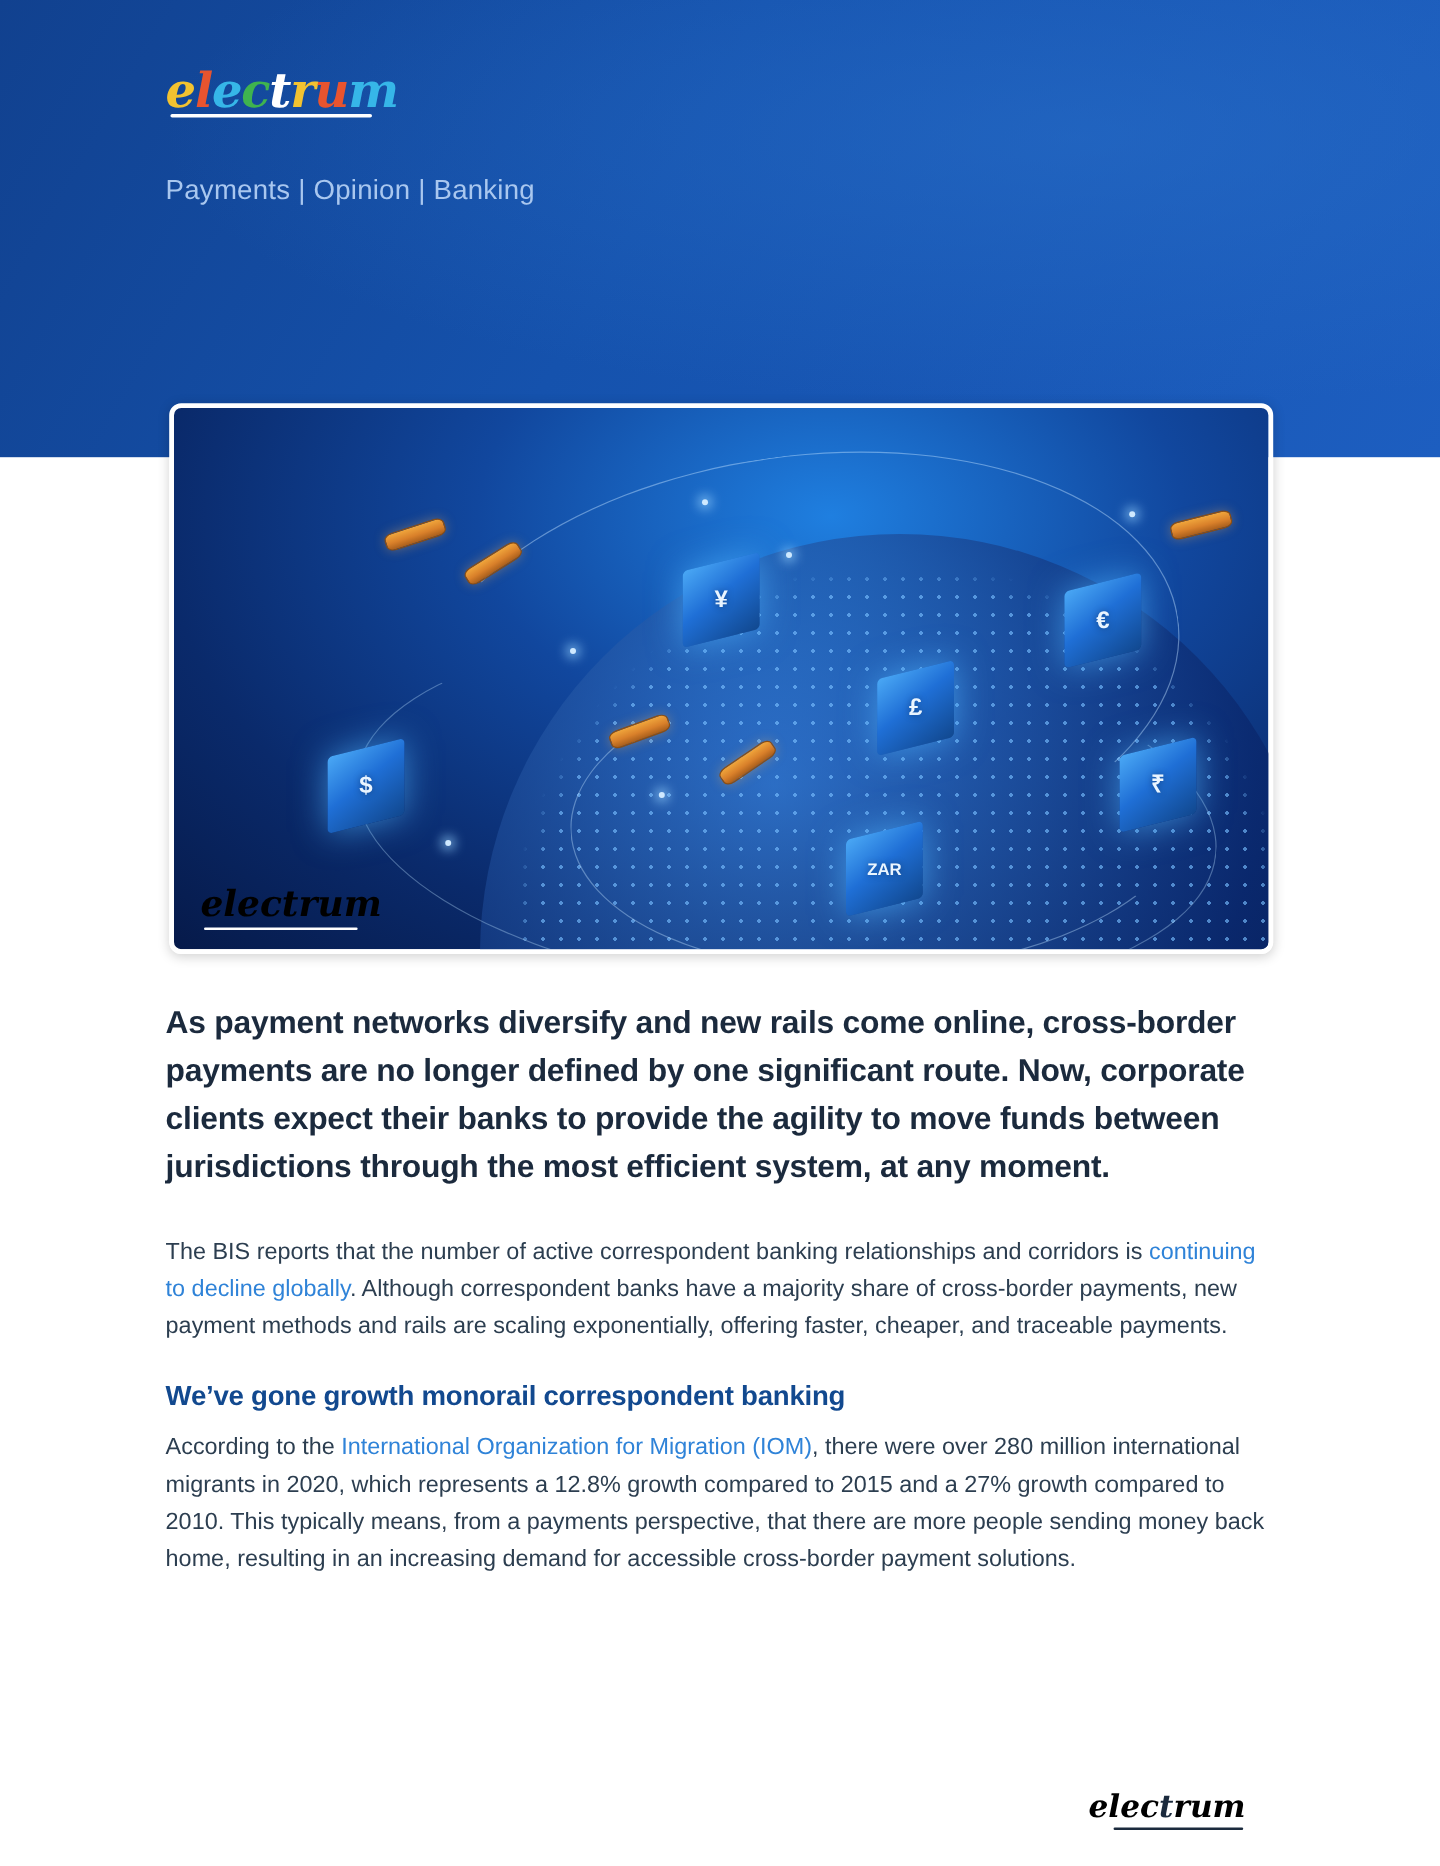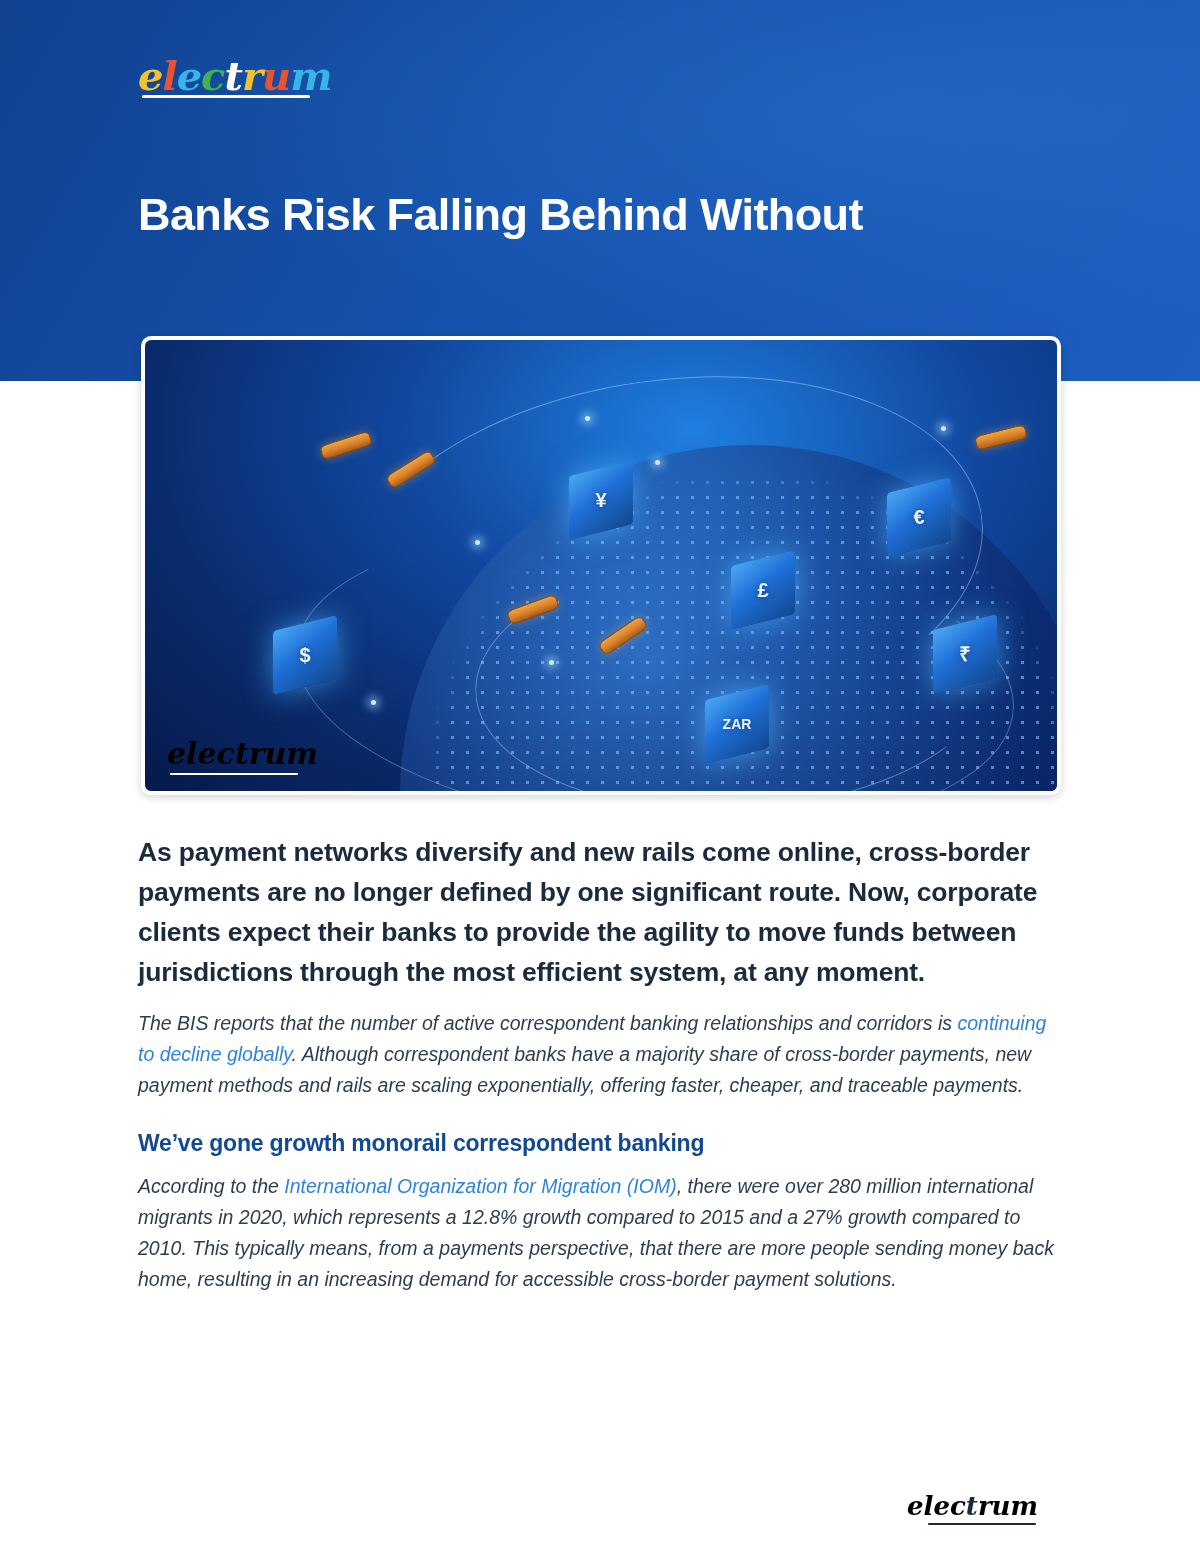--- a/index.html
+++ b/index.html
@@ -171,28 +171,27 @@
     position: absolute;
     top: 832px; left: 138px;
     width: 925px;
   }
   .lede {
     color: #1b2a3d;
     font-size: 26.5px;
     font-weight: bold;
     line-height: 1.51;
     letter-spacing: -0.2px;
-    margin: 0 0 16px 0;
+    margin: 0 0 36px 0;
   }
   p.para {
     color: #2c3e50;
     font-size: 19.5px;
     line-height: 1.58;
     margin: 0 0 30px 0;
-    font-style: italic;
   }
   a.link {
     color: #2f83d8;
     text-decoration: none;
   }
   h2.subhead {
     color: #12498f;
     font-size: 23px;
     font-weight: bold;
     margin: 0 0 14px 0;
@@ -221,23 +220,23 @@
 
 <div class="page">
 
   <div class="header-band"></div>
 
   <div class="logo-wrap">
     <div class="logo"><span class="l1">e</span><span class="l2">l</span><span class="l3">e</span><span class="l4">c</span><span class="l5">t</span><span class="l6">r</span><span class="l7">u</span><span class="l8">m</span></div>
     <div class="logo-underline"></div>
   </div>
 
+  <div class="kicker">Payments | Opinion | Banking</div>
 
   <div class="headline">
-    <div>Banks Risk Falling Behind Without</div>
   </div>
 
   <div class="hero">
     <div class="globe"></div>
     <div class="dots"></div>
     <div class="arc a1"></div>
     <div class="arc a2"></div>
     <div class="arc a3"></div>
 
     <div class="cube" style="left:424px; top:128px;">

